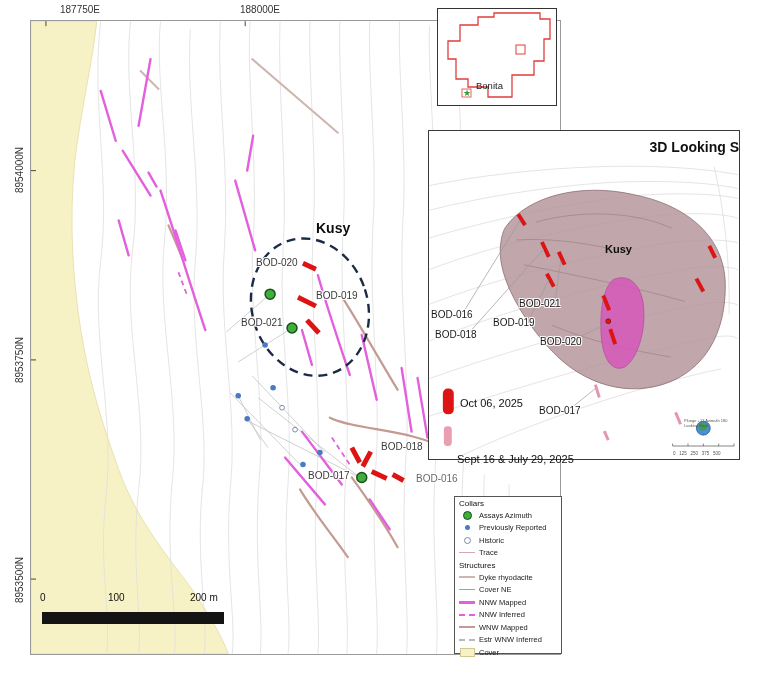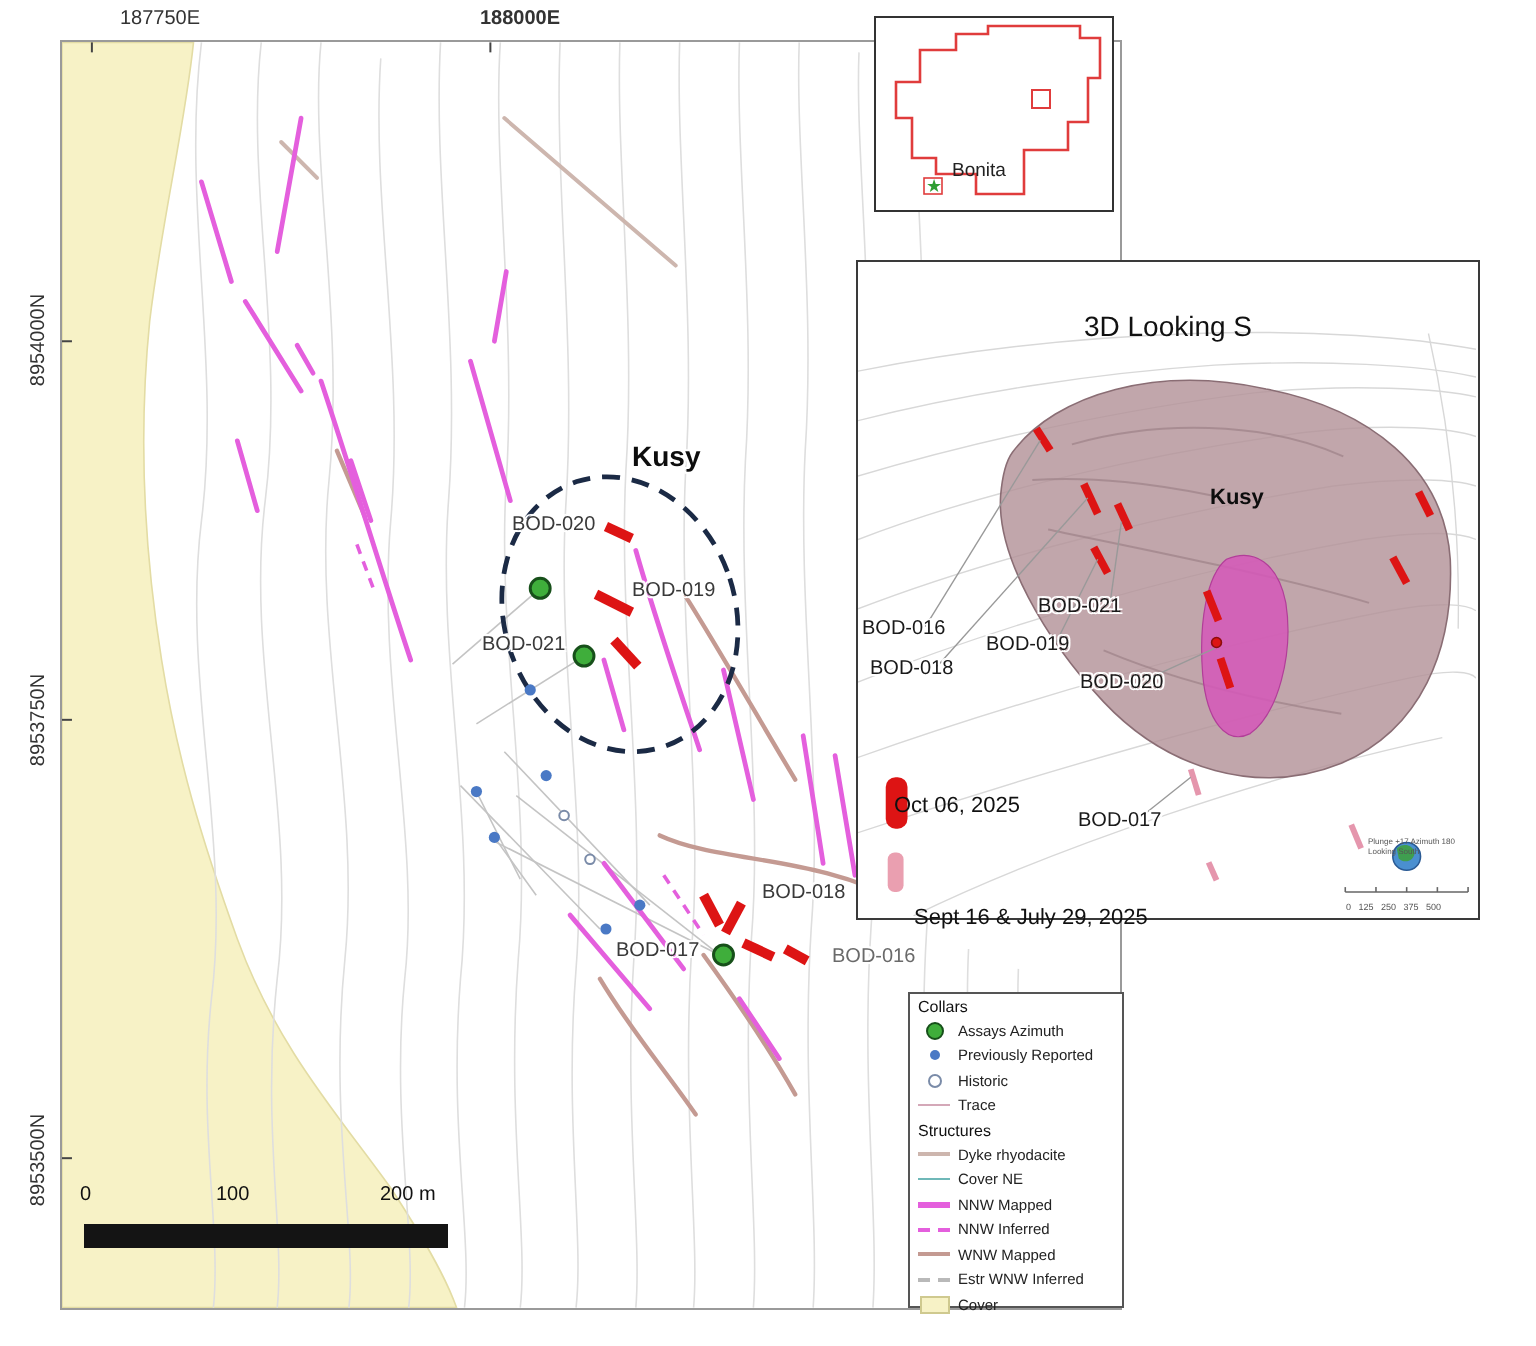--- a/index.html
+++ b/index.html
@@ -12,21 +12,21 @@
   .nlabel { position:absolute; width:64px; height:12px; text-align:center; transform:rotate(-90deg); font-size:10px; color:#333; }
   .kusy-main { position:absolute; font-size:14px; font-weight:bold; color:#0d0d0d; }
   .scalebar-bar { position:absolute; background:#141414; }
   .legend-panel { position:absolute; background:#ffffff; border:1px solid #555; box-sizing:border-box; }
   .lg-head { font-size:8px; color:#111; padding:2px 4px 1px 4px; }
   .lg-row { display:flex; align-items:center; gap:4px; padding:1px 4px; font-size:7.5px; color:#222; height:10.5px; }
   .sw { width:16px; flex:0 0 16px; display:flex; justify-content:center; align-items:center; }
   .sw-line { width:16px; height:0; }
   .inset-loc { position:absolute; background:#ffffff; border:1px solid #333; box-sizing:border-box; }
   .inset3d { position:absolute; background:#ffffff; border:1.5px solid #3a3a3a; box-sizing:border-box; }
-  .inset3d-title { position:absolute; top:24px; left:0; width:100%; text-align:center; font-size:14px; font-weight:normal; color:#111; }
+  .inset3d-title { position:absolute; top:8px; left:0; width:100%; text-align:right; font-size:14px; font-weight:bold; color:#111; }
   .lbl3d { position:absolute; white-space:nowrap; font-size:10px; color:#1a1a1a; text-shadow:1px 1px 0 #fff,-1px -1px 0 #fff,1px -1px 0 #fff,-1px 1px 0 #fff; }
   .kusy3d { position:absolute; font-size:11px; font-weight:bold; color:#0d0d0d; }
   .datelbl { position:absolute; font-size:11px; color:#111; white-space:nowrap; }
   .tinytxt { position:absolute; font-size:4px; line-height:4.6px; color:#555; white-space:nowrap; }
   .tinynums { position:absolute; font-size:4.5px; color:#555; white-space:pre; }
   .star { position:absolute; font-size:9px; color:#2f9e33; line-height:9px; }
   .bonita { position:absolute; font-size:9.5px; color:#222; }
 </style>
 </head>
 <body>
@@ -141,21 +141,21 @@
         <path d="M15,0 L15,5"></path>
           <path d="M215,0 L215,5"></path>
         <path d="M0,150 L5,150"></path>
           <path d="M0,340 L5,340"></path>
           <path d="M0,560 L5,560"></path>
       </g>
     </svg>
   </div>
 
   <div class="lbl coord" style="left:48px;top:4px;margin-left:12px;">187750E</div>
-  <div class="lbl coord" style="left:240px;top:4px;font-weight:bold;">188000E</div>
+  <div class="lbl coord" style="left:240px;top:4px;">188000E</div>
   <div class="nlabel" style="left:-12px;top:164px;">8954000N</div>
   <div class="nlabel" style="left:-12px;top:354px;">8953750N</div>
   <div class="nlabel" style="left:-12px;top:574px;">8953500N</div>
 
   <div class="kusy-main halo" style="left:316px;top:220px;">Kusy</div>
   <div class="lbl halo" style="left:256px;top:257px;">BOD-020</div>
   <div class="lbl halo" style="left:316px;top:290px;">BOD-019</div>
   <div class="lbl halo" style="left:241px;top:317px;">BOD-021</div>
   <div class="lbl halo" style="left:381px;top:441px;">BOD-018</div>
   <div class="lbl halo" style="left:308px;top:470px;">BOD-017</div>
@@ -315,19 +315,19 @@
       </g>
     </svg>
     <div class="inset3d-title">3D Looking S</div>
     <div class="kusy3d" style="left:176px;top:112px;">Kusy</div>
     <div class="lbl3d" style="left:2px;top:178px;">BOD-016</div>
     <div class="lbl3d" style="left:6px;top:198px;">BOD-018</div>
     <div class="lbl3d" style="left:64px;top:186px;">BOD-019</div>
     <div class="lbl3d" style="left:90px;top:167px;">BOD-021</div>
     <div class="lbl3d" style="left:111px;top:205px;">BOD-020</div>
     <div class="lbl3d" style="left:110px;top:274px;">BOD-017</div>
-    <div class="datelbl" style="left:18px;top:266px;">Oct 06, 2025</div>
+    <div class="datelbl" style="left:31px;top:266px;">Oct 06, 2025</div>
     <div class="datelbl" style="left:28px;top:302px;margin-top:20px;">Sept 16 &amp; July 29, 2025</div>
     <div class="tinytxt" style="left:255px;top:288px;width:54px;white-space:normal;text-align:left;">Plunge +17 Azimuth 180 Looking South</div>
     <div class="tinynums" style="left:244px;top:320px;">0   125   250   375   500</div>
   </div>
 
 </div>
 
 </body></html>

